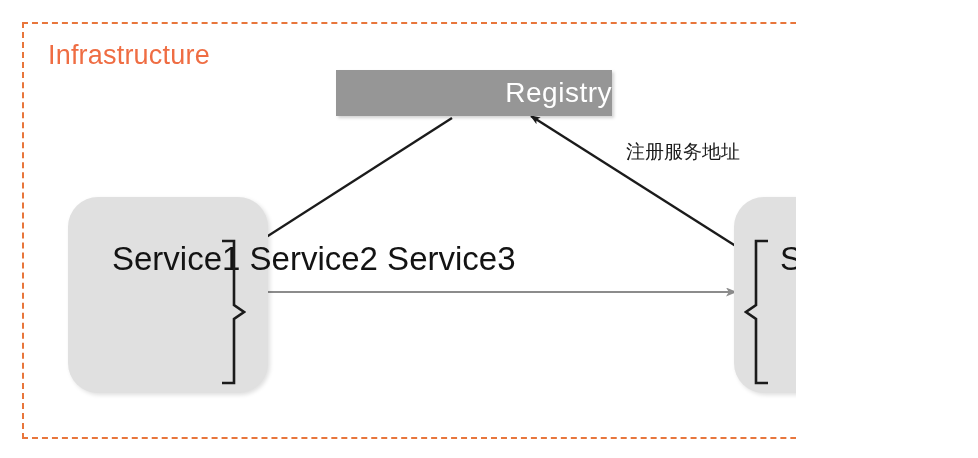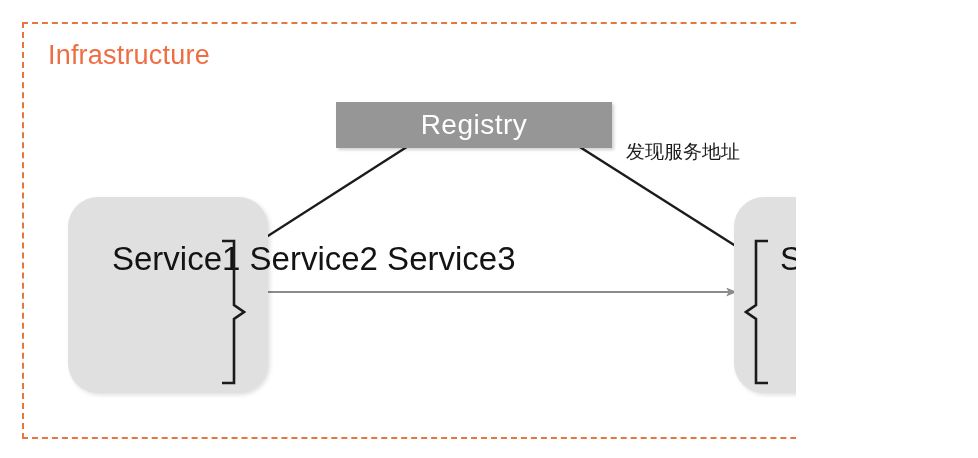--- a/index.html
+++ b/index.html
@@ -40,22 +40,21 @@
   #registry-box {
     position: absolute;
     left: 336px;
     top: 70px;
     width: 276px;
     height: 46px;
     background: #969696;
     box-shadow: 2px 2px 3px rgba(0,0,0,0.18);
     display: flex;
     align-items: center;
-    justify-content: center;
-    margin-top: 32px;
+    justify-content: flex-end;
   }
   #registry-label {
     color: #ffffff;
     font-size: 28px;
     letter-spacing: 0.5px;
     white-space: nowrap;
   }
   
   .service-panel {
     position: absolute;
@@ -158,15 +157,15 @@
 
   <div id="provider-panel" class="service-panel">
     <svg id="provider-brace" class="brace" width="26" height="146" viewBox="0 0 26 146" xmlns="http://www.w3.org/2000/svg">
       <path d="M24,2 L12,2 L12,66 L2,73 L12,80 L12,144 L24,144" fill="none" stroke="#1b1b1b" stroke-width="2.6" stroke-linejoin="miter" stroke-linecap="butt"></path>
     </svg>
     <pre id="provider-list" class="service-list" style="margin:0;font-family:inherit;">Service1
 Service2
 Service3</pre>
   </div>
 
-  <div id="label-register" class="edge-label">发现服务地址</div>
+  <div id="label-register" class="edge-label">注册服务地址</div>
 
 </div>
 
 </body></html>

